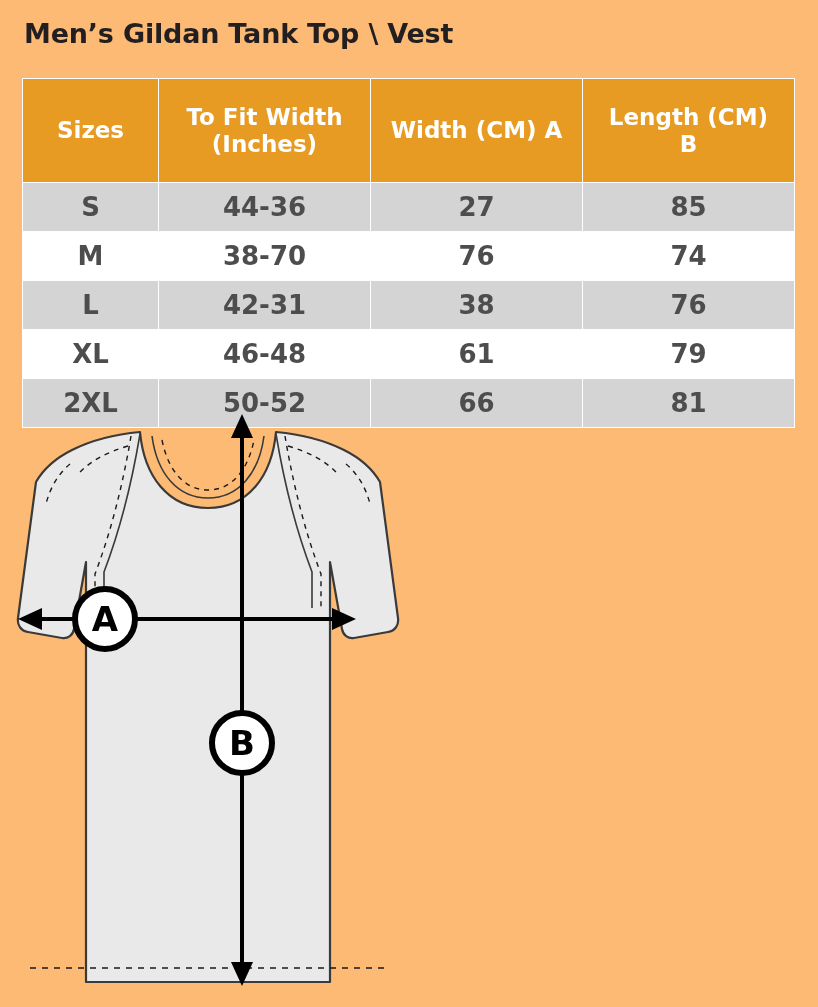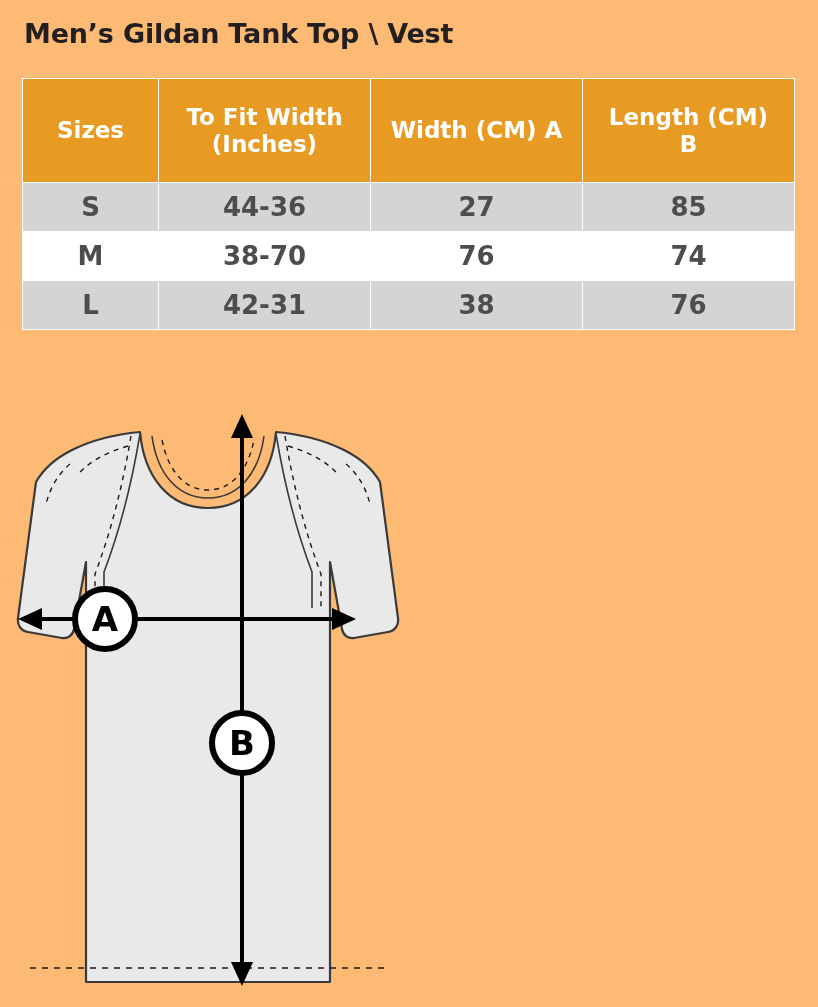--- a/index.html
+++ b/index.html
@@ -113,20 +113,32 @@
         <td>M</td>
         <td>38-70</td>
         <td>76</td>
         <td>74</td>
       </tr>
       <tr class="row-shaded">
         <td>L</td>
         <td>42-31</td>
         <td>38</td>
         <td>76</td>
+      </tr>
+      <tr class="row-plain">
+        <td>XL</td>
+        <td>46-48</td>
+        <td>61</td>
+        <td>79</td>
+      </tr>
+      <tr class="row-shaded">
+        <td>2XL</td>
+        <td>50-52</td>
+        <td>66</td>
+        <td>81</td>
       </tr>
     </tbody>
   </table>
 
   <div class="diagram">
     <svg width="818" height="595" viewBox="0 0 818 595" xmlns="http://www.w3.org/2000/svg">
 
       <g>
         <path d="M140,20
                  C 118,22 92,28 72,38

